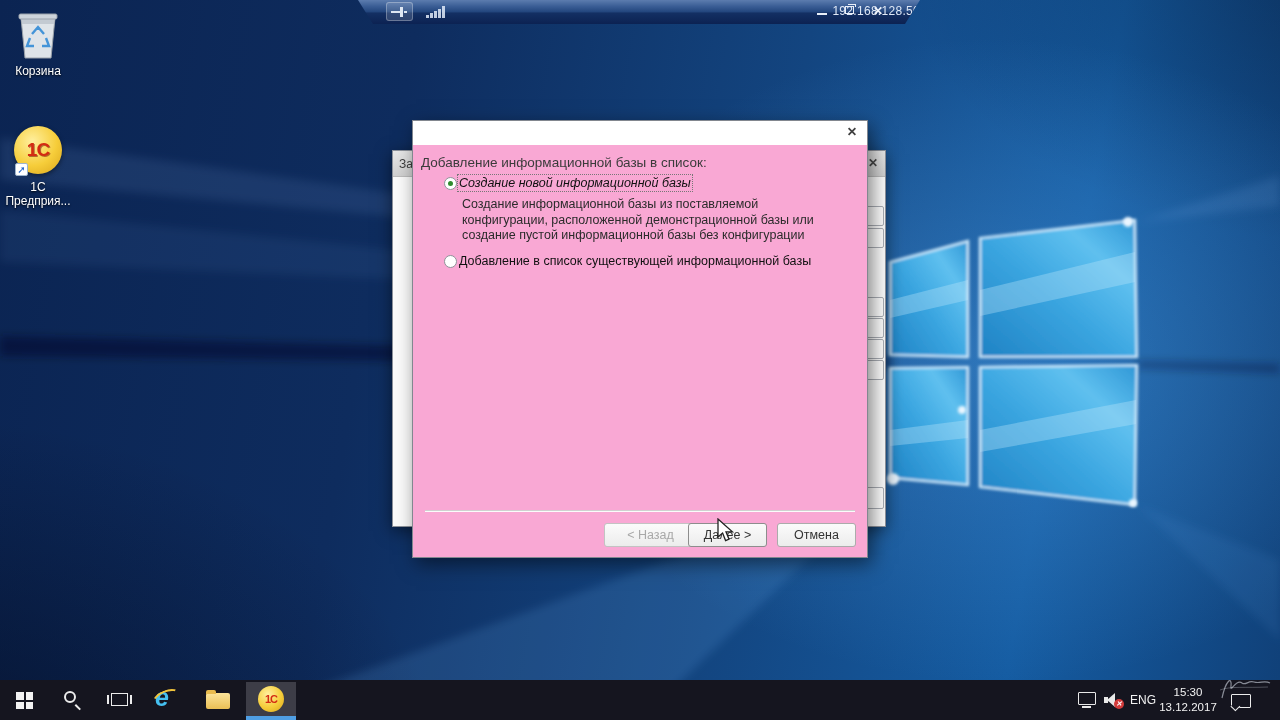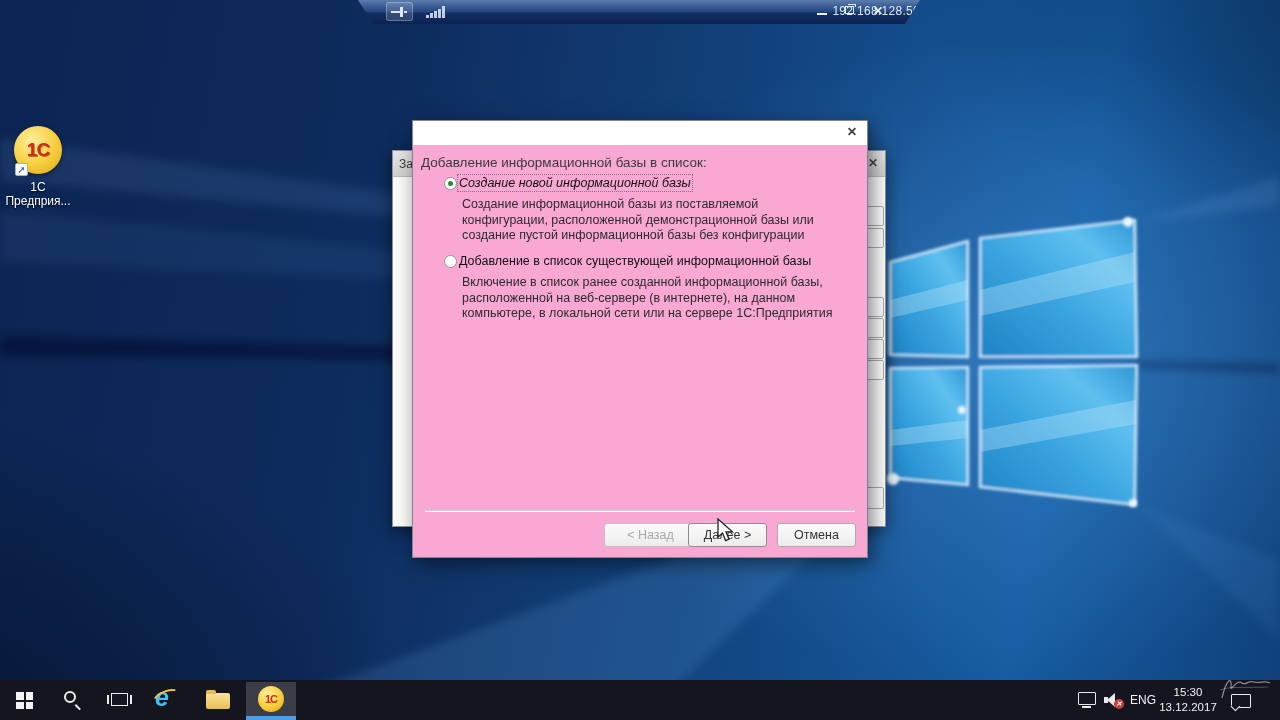--- a/index.html
+++ b/index.html
@@ -176,20 +176,33 @@
     </g>
 
     <g fill="#eaf6ff" filter="url(#glow)">
       <circle cx="1128" cy="222" r="5"></circle>
         <circle cx="893" cy="479" r="6"></circle>
       <circle cx="962" cy="410" r="4"></circle>
         <circle cx="1133" cy="503" r="4"></circle>
     </g>
   </svg>
 
+  <div class="dicon" style="left:0;top:10px;">
+    <div class="art">
+      <svg width="46" height="50" viewBox="0 0 46 50" style="display:block;margin:0 auto;">
+        <polygon points="6,8 40,8 36,48 10,48" fill="#dfe4e9" stroke="#9aa2ab" stroke-width="1"></polygon>
+        <polygon points="6,8 40,8 39,14 7,14" fill="#c3cad2"></polygon>
+        <rect x="4" y="4" width="38" height="5" rx="1.5" fill="#cdd4db" stroke="#9aa2ab" stroke-width="1"></rect>
+        <path d="M17,24 L23,17 L29,24 M23,18 L23,20" fill="none" stroke="#4494d8" stroke-width="2.4"></path>
+        <path d="M15,28 L12,36 L19,36" fill="none" stroke="#4494d8" stroke-width="2.4"></path>
+        <path d="M31,28 L34,36 L27,36" fill="none" stroke="#4494d8" stroke-width="2.4"></path>
+      </svg>
+    </div>
+    <span class="dicon-label">Корзина</span>
+  </div>
 
   <div class="dicon" style="left:0;top:126px;">
     <div class="art">
       <div class="onec-ball">
         <div class="onec-txt">1С</div>
         <div class="shortcut-badge">➚</div>
       </div>
     </div>
     <span class="dicon-label">1С</span>
     <span class="dicon-label">Предприя...</span>
@@ -242,25 +255,20 @@
       <span class="radio sel" style="left:31px;top:32px;"></span>
       <span class="opt-label focused" style="top:31px;">Создание новой информационной базы</span>
       <div class="opt-desc" style="top:52px;">
         <span>Создание информационной базы из поставляемой</span>
         <span>конфигурации, расположенной демонстрационной базы или</span>
         <span>создание пустой информационной базы без конфигурации</span>
       </div>
 
       <span class="radio" style="left:31px;top:110px;"></span>
       <span class="opt-label" style="top:109px;">Добавление в список существующей информационной базы</span>
-      <div class="opt-desc" style="top:130px;">
-        <span>Включение в список ранее созданной информационной базы,</span>
-        <span>расположенной на веб-сервере (в интернете), на данном</span>
-        <span>компьютере,  в локальной сети или на сервере 1С:Предприятия</span>
-      </div>
 
       <div class="sep"></div>
 
       <div class="dbtn disabled" style="left:191px;width:93px;">&lt; Назад</div>
       <div class="dbtn default" style="left:275px;width:79px;">Далее &gt;</div>
       <div class="dbtn" style="left:364px;width:79px;">Отмена</div>
     </div>
   </div>
 
   <div class="tb">

